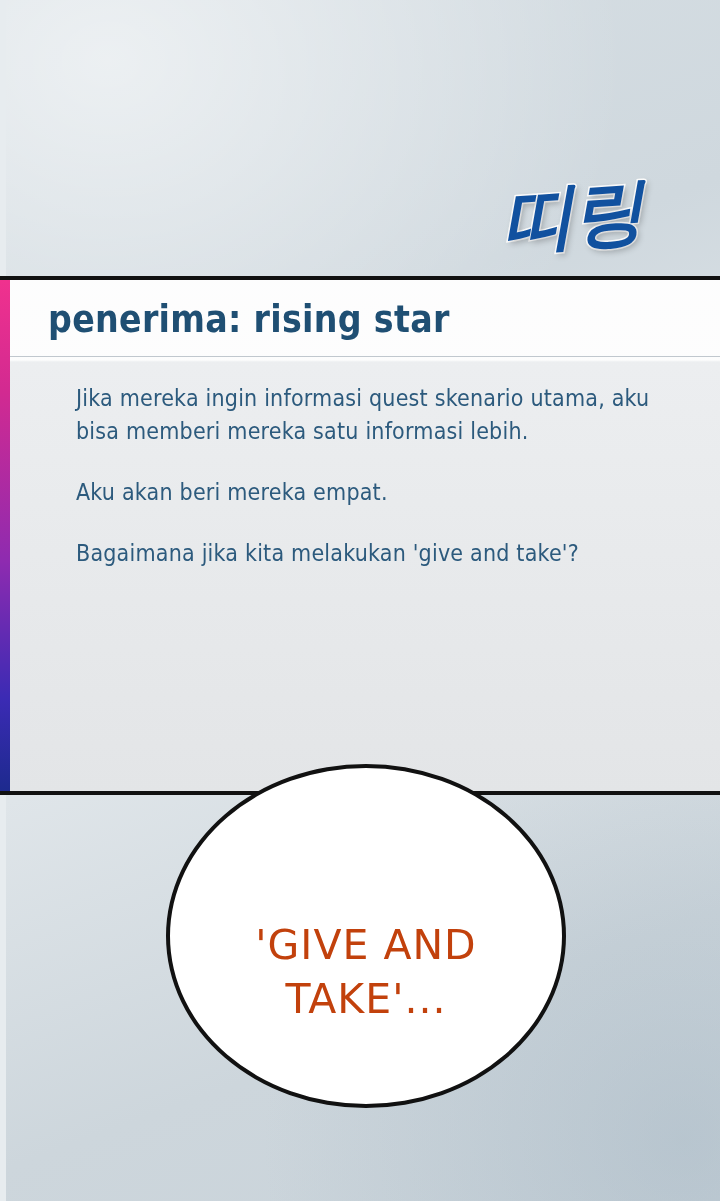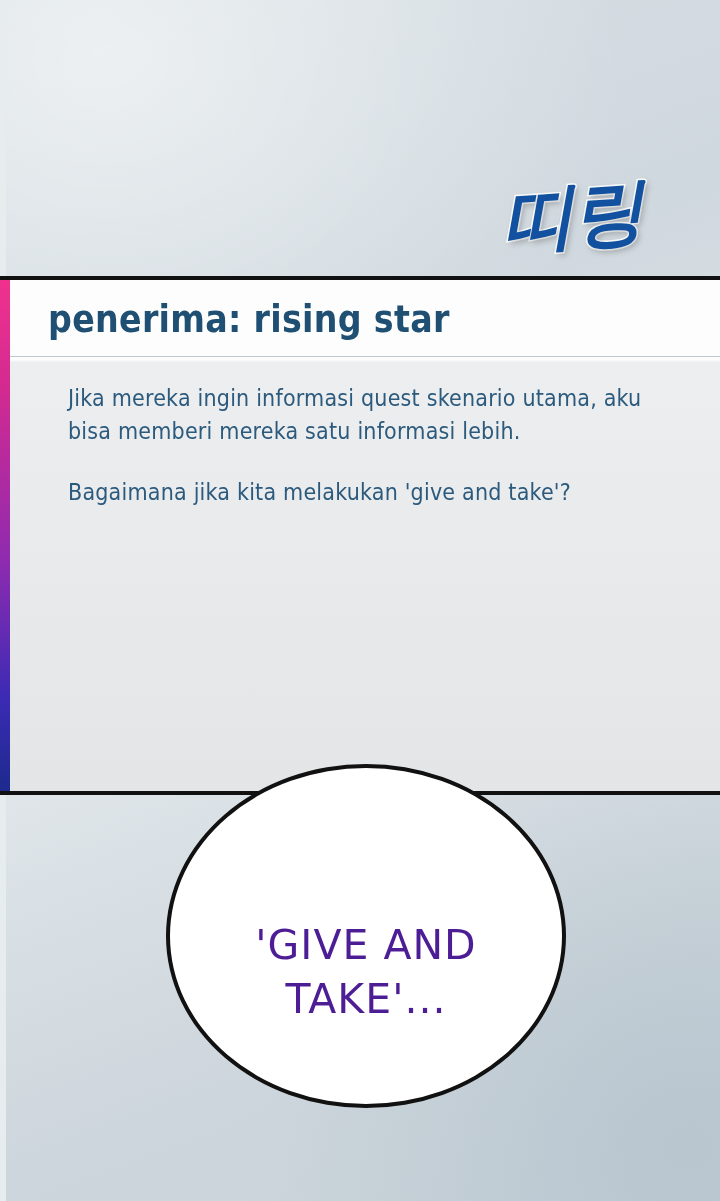--- a/index.html
+++ b/index.html
@@ -98,21 +98,21 @@
   .msg-divider {
     position: absolute;
     left: 10px;
     top: 356px;
     width: 710px;
     height: 1px;
     background: rgba(120,135,148,0.45);
   }
   .msg-text {
     position: absolute;
-    left: 68px;
+    left: 76px;
     top: 382px;
     width: 590px;
     font-family: "DejaVu Sans Condensed", "Liberation Sans Narrow", "Liberation Sans", sans-serif;
     font-size: 23px;
     line-height: 33px;
     color: #2c5a7d;
     letter-spacing: 0.2px;
   }
   .msg-text p {
     margin: 0 0 28px 0;
@@ -135,21 +135,21 @@
     display: flex;
     align-items: center;
     justify-content: center;
   }
   .bubble-text {
     text-align: center;
     font-family: "DejaVu Sans", sans-serif;
     font-size: 41px;
     line-height: 54px;
     font-weight: 400;
-    color: #4c1d95;
+    color: #c2410c;
     letter-spacing: 1px;
     padding: 0 22px;
     transform: translateY(36px);
   }
 
   
   .bottom-fill {
     position: absolute;
     left: 0;
     top: 795px;
@@ -173,20 +173,21 @@
   <div class="msg-window">
     <div class="msg-body"></div>
     <div class="msg-accent"></div>
   </div>
 
   <div class="msg-header">penerima: rising star</div>
   <div class="msg-divider"></div>
 
   <div class="msg-text">
     <p>Jika mereka ingin informasi quest skenario utama, aku bisa memberi mereka satu informasi lebih.</p>
+    <p>Aku akan beri mereka empat.</p>
     <p>Bagaimana jika kita melakukan 'give and take'?</p>
   </div>
 
   <div class="bubble">
     <div class="bubble-text">'GIVE AND TAKE'...</div>
   </div>
 
 </div>
 
 </body></html>

